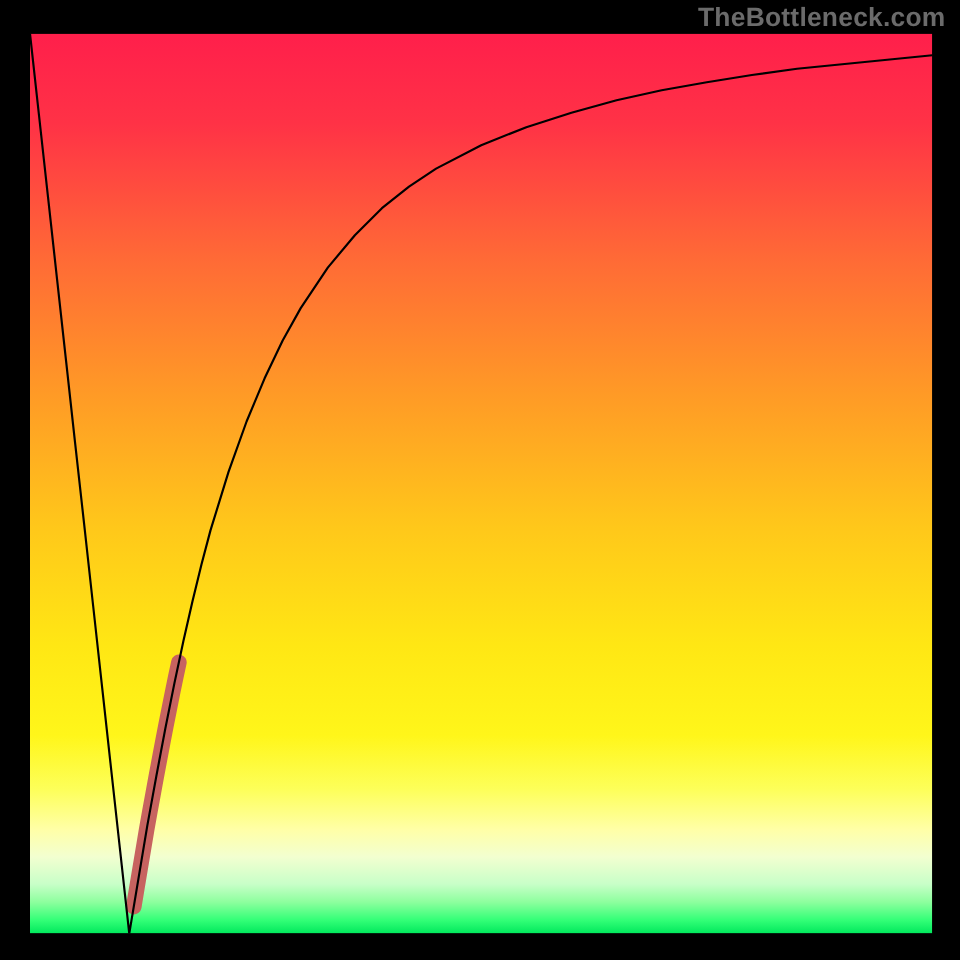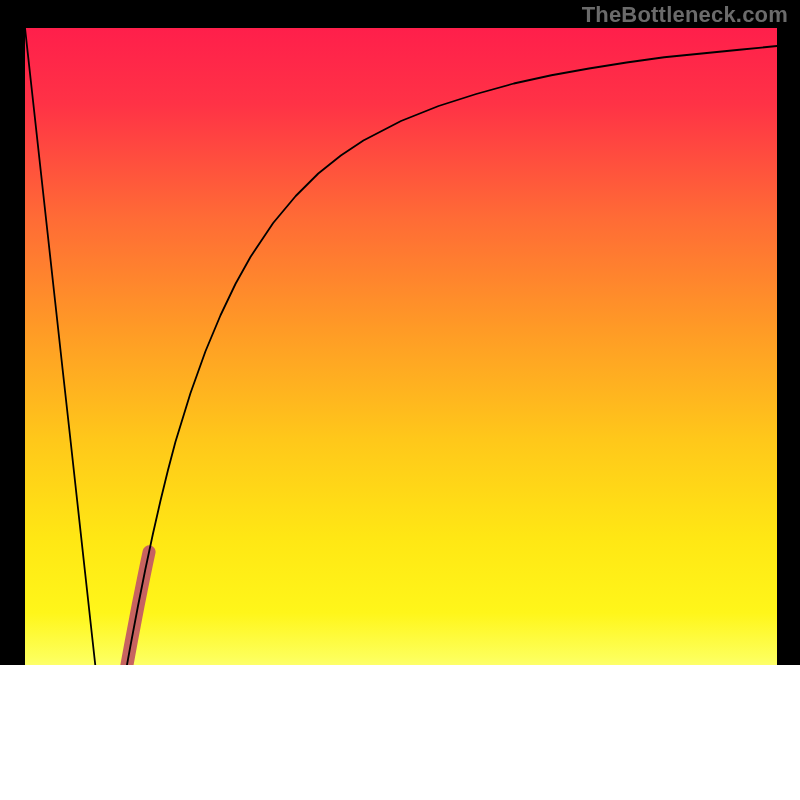--- a/index.html
+++ b/index.html
@@ -4,21 +4,21 @@
 <style>
   body {
     margin: 0;
     padding: 0;
     background: #fff;
     font-family: Arial, Helvetica, sans-serif;
   }
   .stage {
     position: relative;
     width: 800px;
-    height: 665px;
+    height: 800px;
     background: #000;
   }
   .watermark {
     position: absolute;
     top: 2px;
     right: 12px;
     color: #6b6b6b;
     font-size: 22px;
     font-weight: 600;
     letter-spacing: 0.2px;

